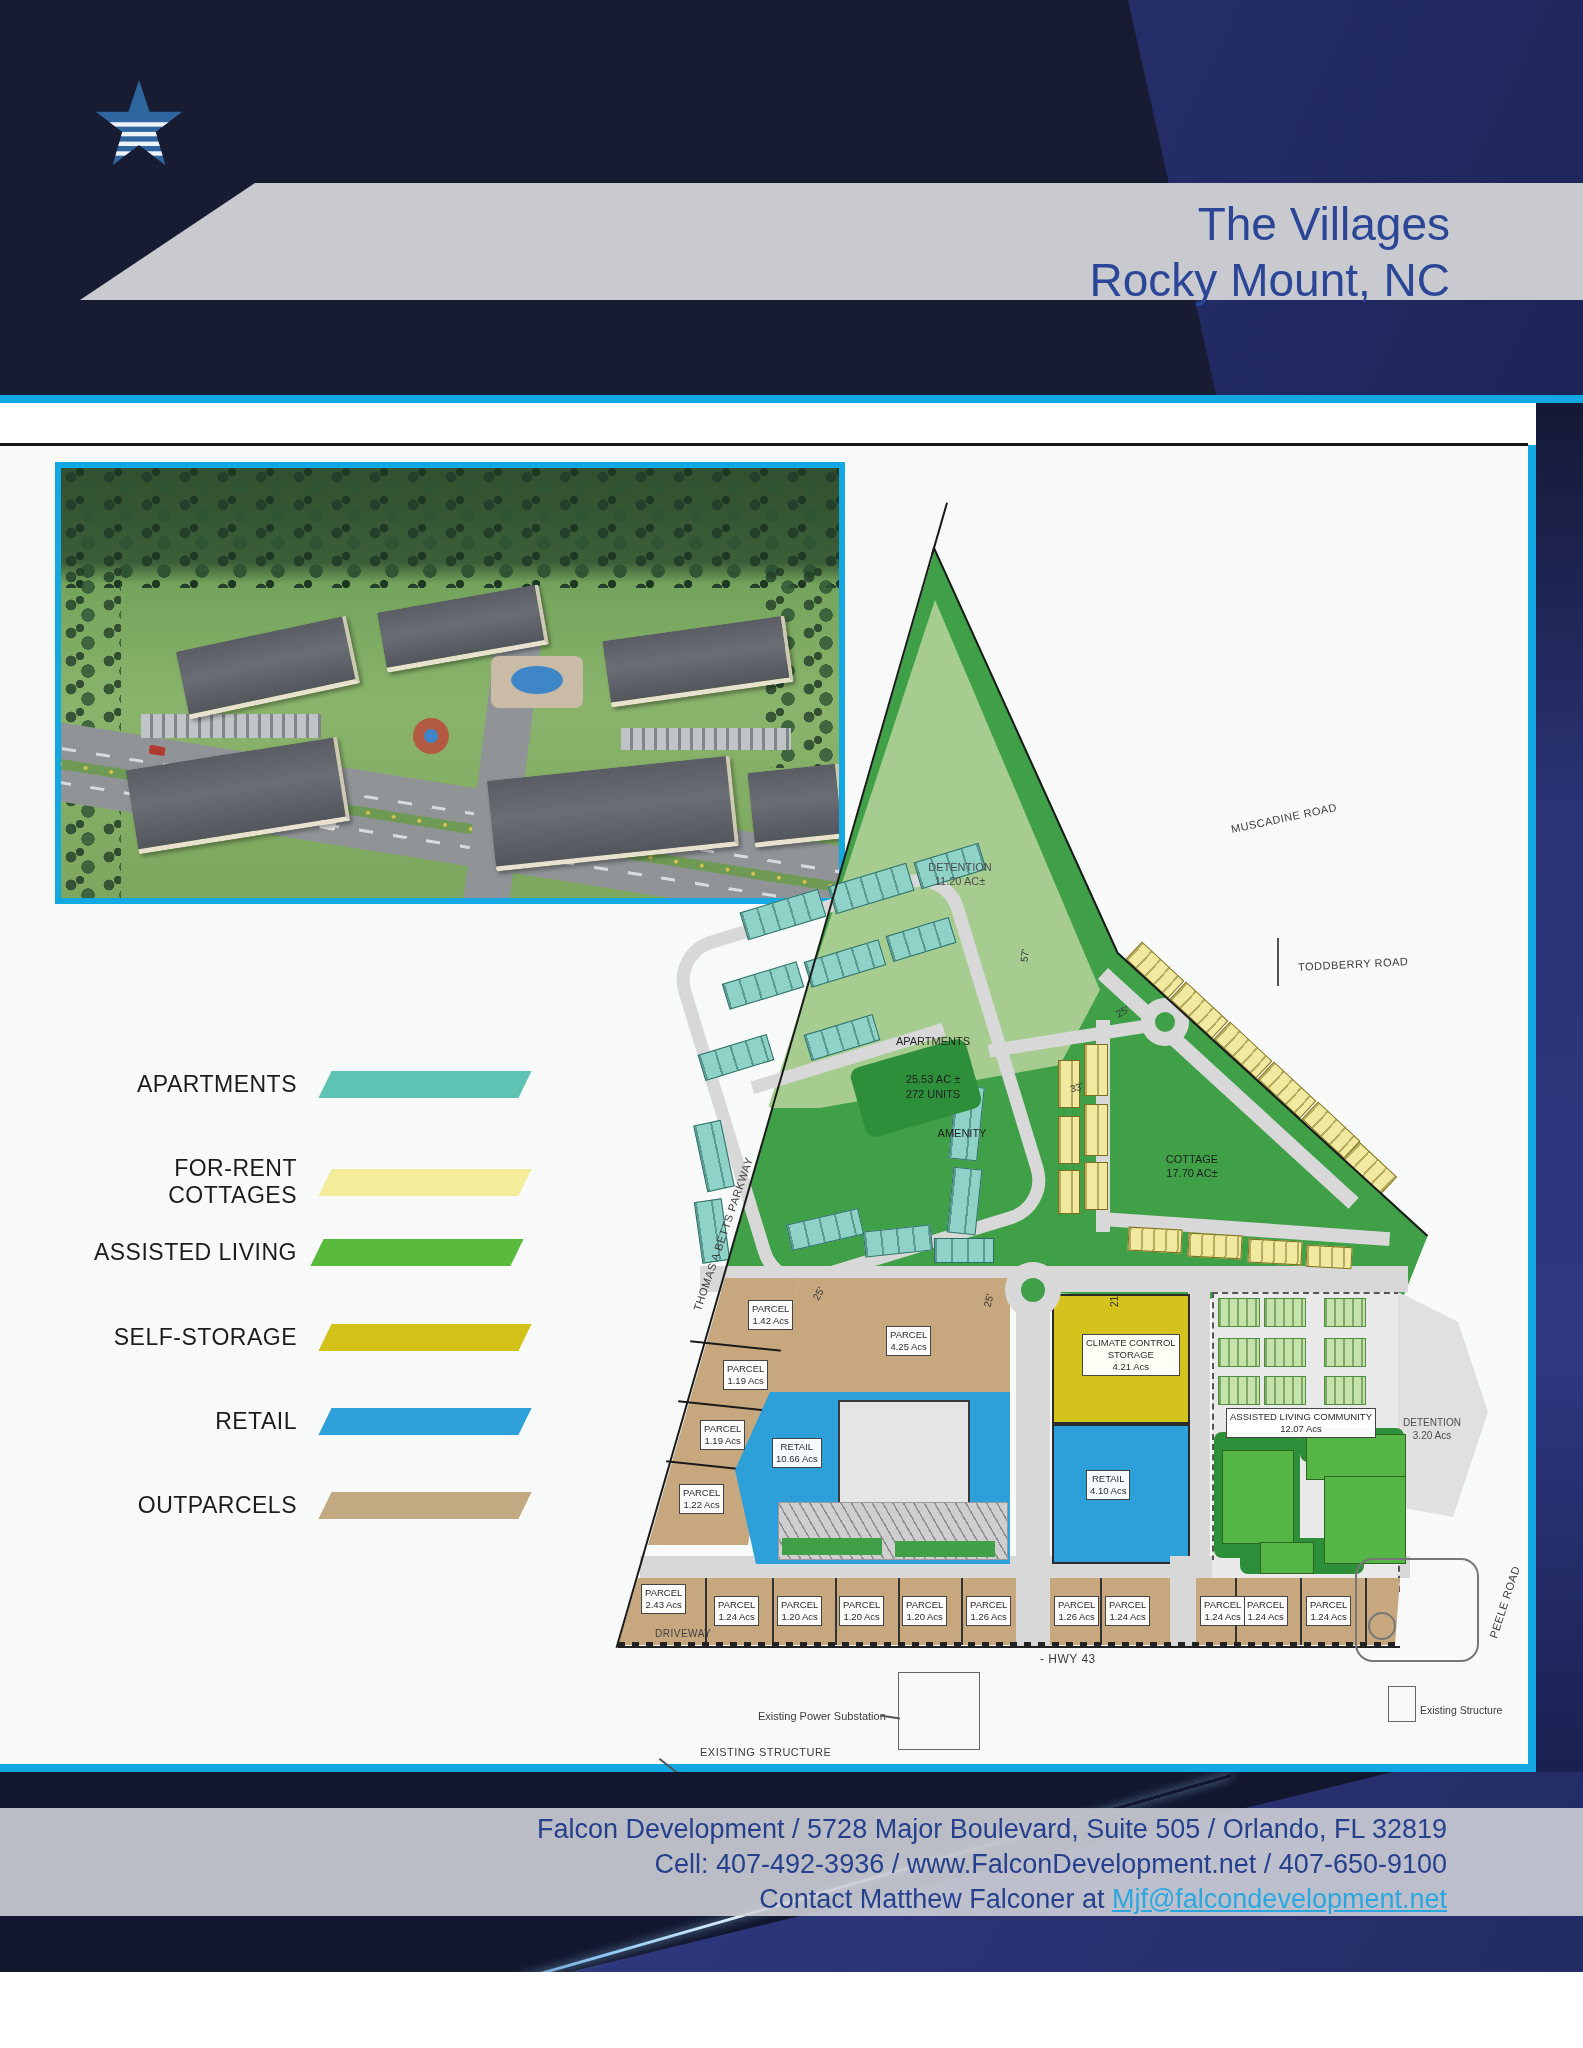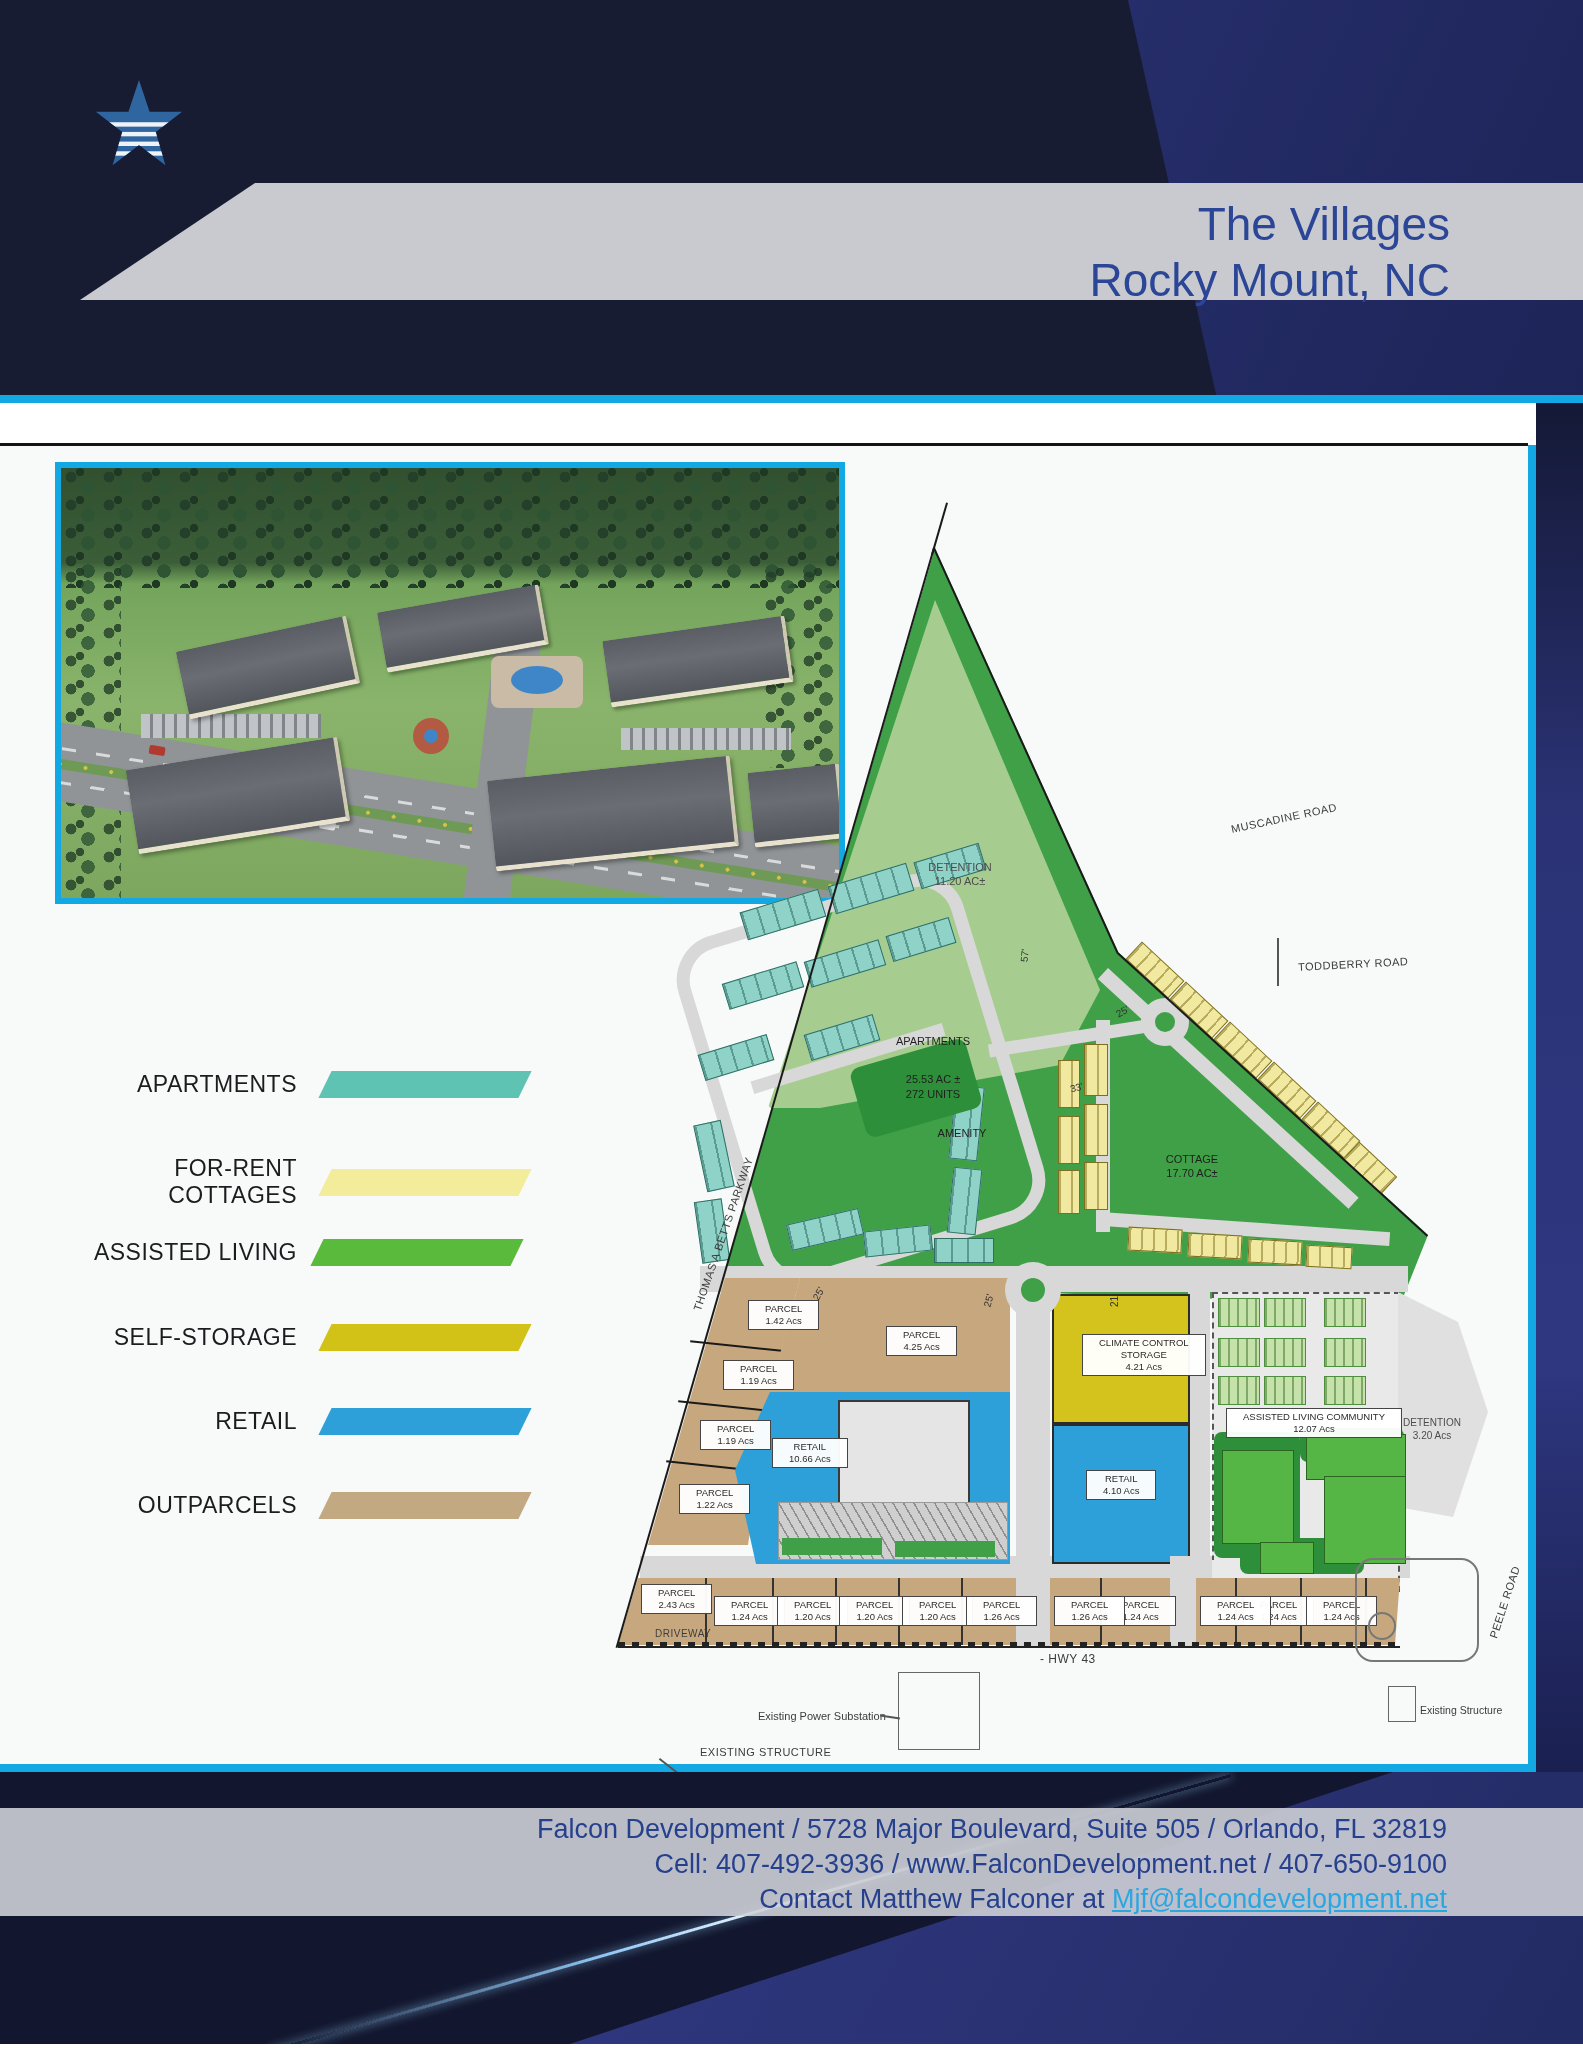--- a/index.html
+++ b/index.html
@@ -39,37 +39,37 @@
   .bldg{background:linear-gradient(180deg,#5a5e64 0%,#6a6e74 45%,#53575d 100%);
         border-bottom:5px solid #e7e1cd;border-right:4px solid #cfc8b4;border-radius:2px;
         box-shadow:2px 3px 4px rgba(0,0,0,.35);}
   .road-r{background:#909496;}
   .lane{background:repeating-linear-gradient(90deg,#d8dadb 0 14px,transparent 14px 34px);}
   
   .lgd-label{width:242px;text-align:right;font-size:23px;color:#1c1c1e;letter-spacing:.5px;}
   .lgd-swatch{width:200px;height:27px;transform:skewX(-26deg);}
   
   .pbox{background:rgba(255,255,255,.96);border:1px solid #454545;font-size:9.5px;line-height:1.25;
-        color:#2b2b2b;text-align:center;padding:2px 16px;white-space:nowrap;}
+        color:#2b2b2b;text-align:center;padding:2px 3px;white-space:nowrap;}
   .plabel{font-size:11px;color:#2e2e2e;text-align:center;line-height:1.3;white-space:nowrap;}
   .rlabel{font-size:11px;color:#3c3c3c;letter-spacing:.5px;white-space:nowrap;}
   .dim{font-size:10px;color:#333;white-space:nowrap;}
   .apt{background:#8ed2c8;background-image:repeating-linear-gradient(90deg,rgba(40,100,90,.5) 0 2px,transparent 2px 16px);
        border:1px solid #2f6e63;}
   .cot{background:#f2e9a0;background-image:repeating-linear-gradient(90deg,rgba(124,111,30,.5) 0 2px,transparent 2px 12px);
        border:1px solid #7c6f1e;}
   .alr{background:#c4e2a9;background-image:repeating-linear-gradient(90deg,rgba(60,110,40,.5) 0 2px,transparent 2px 9px);
        border:1px solid #4e8f3f;}
   .agd{background:#2e8f3a;border-radius:8px;}
   .agb{background:#55b646;border:1px solid #2a661f;}
   .road{background:#d8d8d8;}
   .bline{background:#1a1a1a;}
   .vdiv{background:#333;width:2px;}
   
-  .footer{left:0;top:1772px;width:1583px;height:272px;background:#12172f;overflow:hidden;}
+  .footer{left:0;top:1772px;width:1583px;height:200px;background:#12172f;overflow:hidden;}
   .f-blue{position:absolute;inset:0;clip-path:polygon(36% 100%,88% 0,100% 0,100% 100%);
           background:linear-gradient(120deg,#353f8c 0%,#2b3376 60%,#232b64 100%);}
   .f-streak1{position:absolute;left:250px;top:140px;width:1000px;height:3px;transform:rotate(-16deg);
              background:linear-gradient(90deg,transparent,#8fc8f5 35%,#ffffff 55%,transparent 85%);
              box-shadow:0 0 10px rgba(160,215,255,.8);}
   .f-gray{position:absolute;left:0;top:36px;width:1583px;height:108px;background:rgba(205,207,214,.9);}
   .f-text{position:absolute;left:0;top:40px;width:1583px;padding-right:136px;box-sizing:border-box;
           text-align:right;color:#26408d;font-size:27px;line-height:35px;}
   .f-link{color:#2ba7e0;text-decoration:underline;}
 </style>

